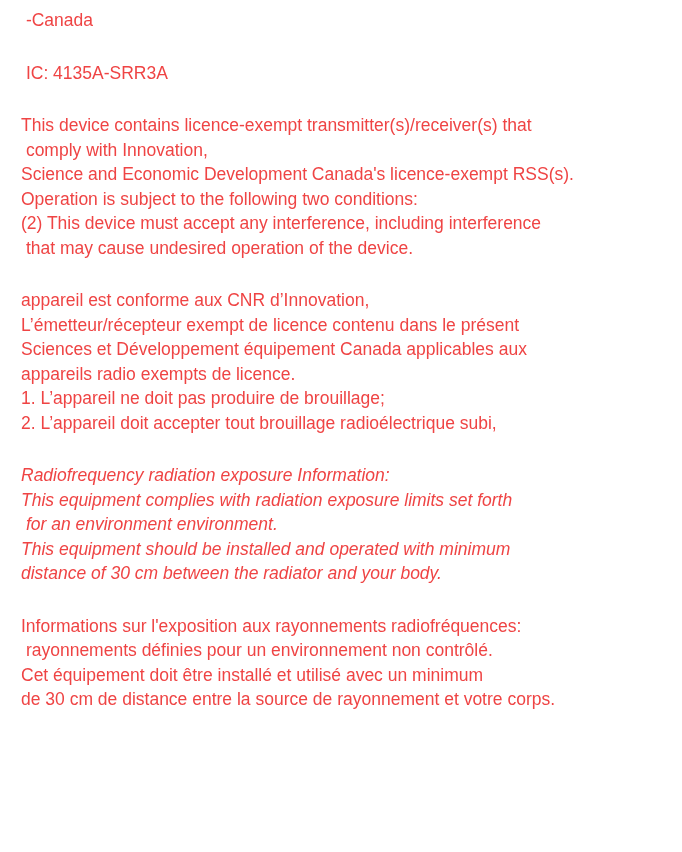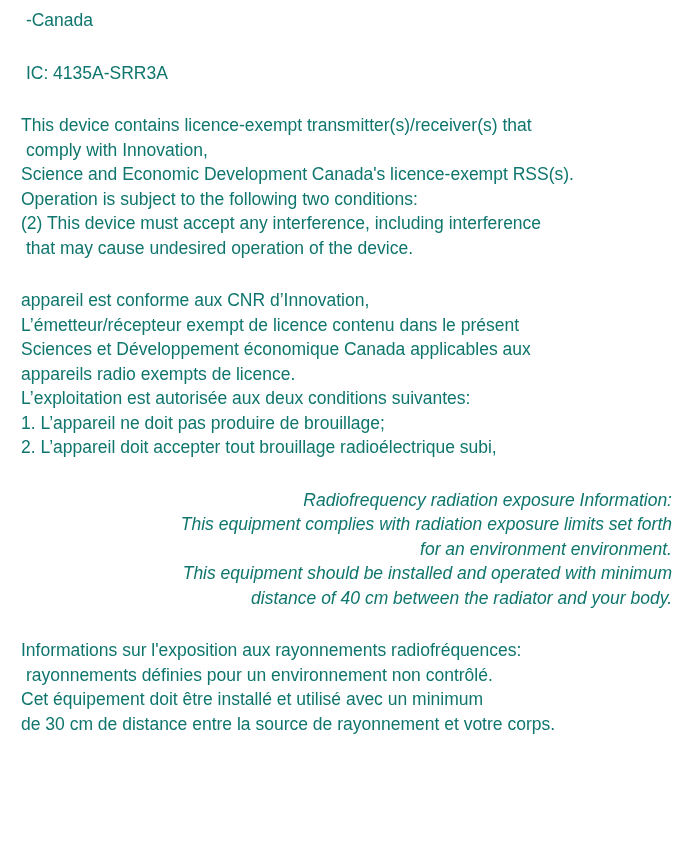--- a/index.html
+++ b/index.html
@@ -7,27 +7,27 @@
     background: #ffffff;
     font-family: "Liberation Sans", "DejaVu Sans", sans-serif;
   }
   .page {
     position: relative;
     width: 682px;
     height: 852px;
     background: #ffffff;
     overflow: hidden;
     padding: 8px 10px 0 21px;
-    color: #0f766e;
+    color: #ef4444;
     font-size: 17.5px;
     line-height: 24.5px;
   }
   .block { margin-bottom: 28px; }
   .line { white-space: pre-wrap; }
-  .italic-block .line { font-style: italic; text-align: right; }
+  .italic-block .line { font-style: italic; }
 </style>
 </head>
 <body>
 
 <div class="page">
 
   <div class="block">
     <div class="line"> -Canada</div>
   </div>
 
@@ -40,33 +40,32 @@
     <div class="line"> comply with Innovation,</div>
     <div class="line">Science and Economic Development Canada's licence-exempt RSS(s).</div>
     <div class="line">Operation is subject to the following two conditions:</div>
     <div class="line">(2) This device must accept any interference, including interference</div>
     <div class="line"> that may cause undesired operation of the device.</div>
   </div>
 
   <div class="block">
     <div class="line">appareil est conforme aux CNR d’Innovation,</div>
     <div class="line">L’émetteur/récepteur exempt de licence contenu dans le présent</div>
-    <div class="line">Sciences et Développement économique Canada applicables aux</div>
+    <div class="line">Sciences et Développement équipement Canada applicables aux</div>
     <div class="line">appareils radio exempts de licence.</div>
-    <div class="line">L’exploitation est autorisée aux deux conditions suivantes:</div>
     <div class="line">1. L’appareil ne doit pas produire de brouillage;</div>
     <div class="line">2. L’appareil doit accepter tout brouillage radioélectrique subi,</div>
   </div>
 
   <div class="block italic-block">
     <div class="line">Radiofrequency radiation exposure Information:</div>
     <div class="line">This equipment complies with radiation exposure limits set forth</div>
     <div class="line"> for an environment environment.</div>
     <div class="line">This equipment should be installed and operated with minimum</div>
-    <div class="line">distance of 40 cm between the radiator and your body.</div>
+    <div class="line">distance of 30 cm between the radiator and your body.</div>
   </div>
 
   <div class="block">
     <div class="line">Informations sur l'exposition aux rayonnements radiofréquences:</div>
     <div class="line"> rayonnements définies pour un environnement non contrôlé.</div>
     <div class="line">Cet équipement doit être installé et utilisé avec un minimum</div>
     <div class="line">de 30 cm de distance entre la source de rayonnement et votre corps.</div>
   </div>
 
 </div>

